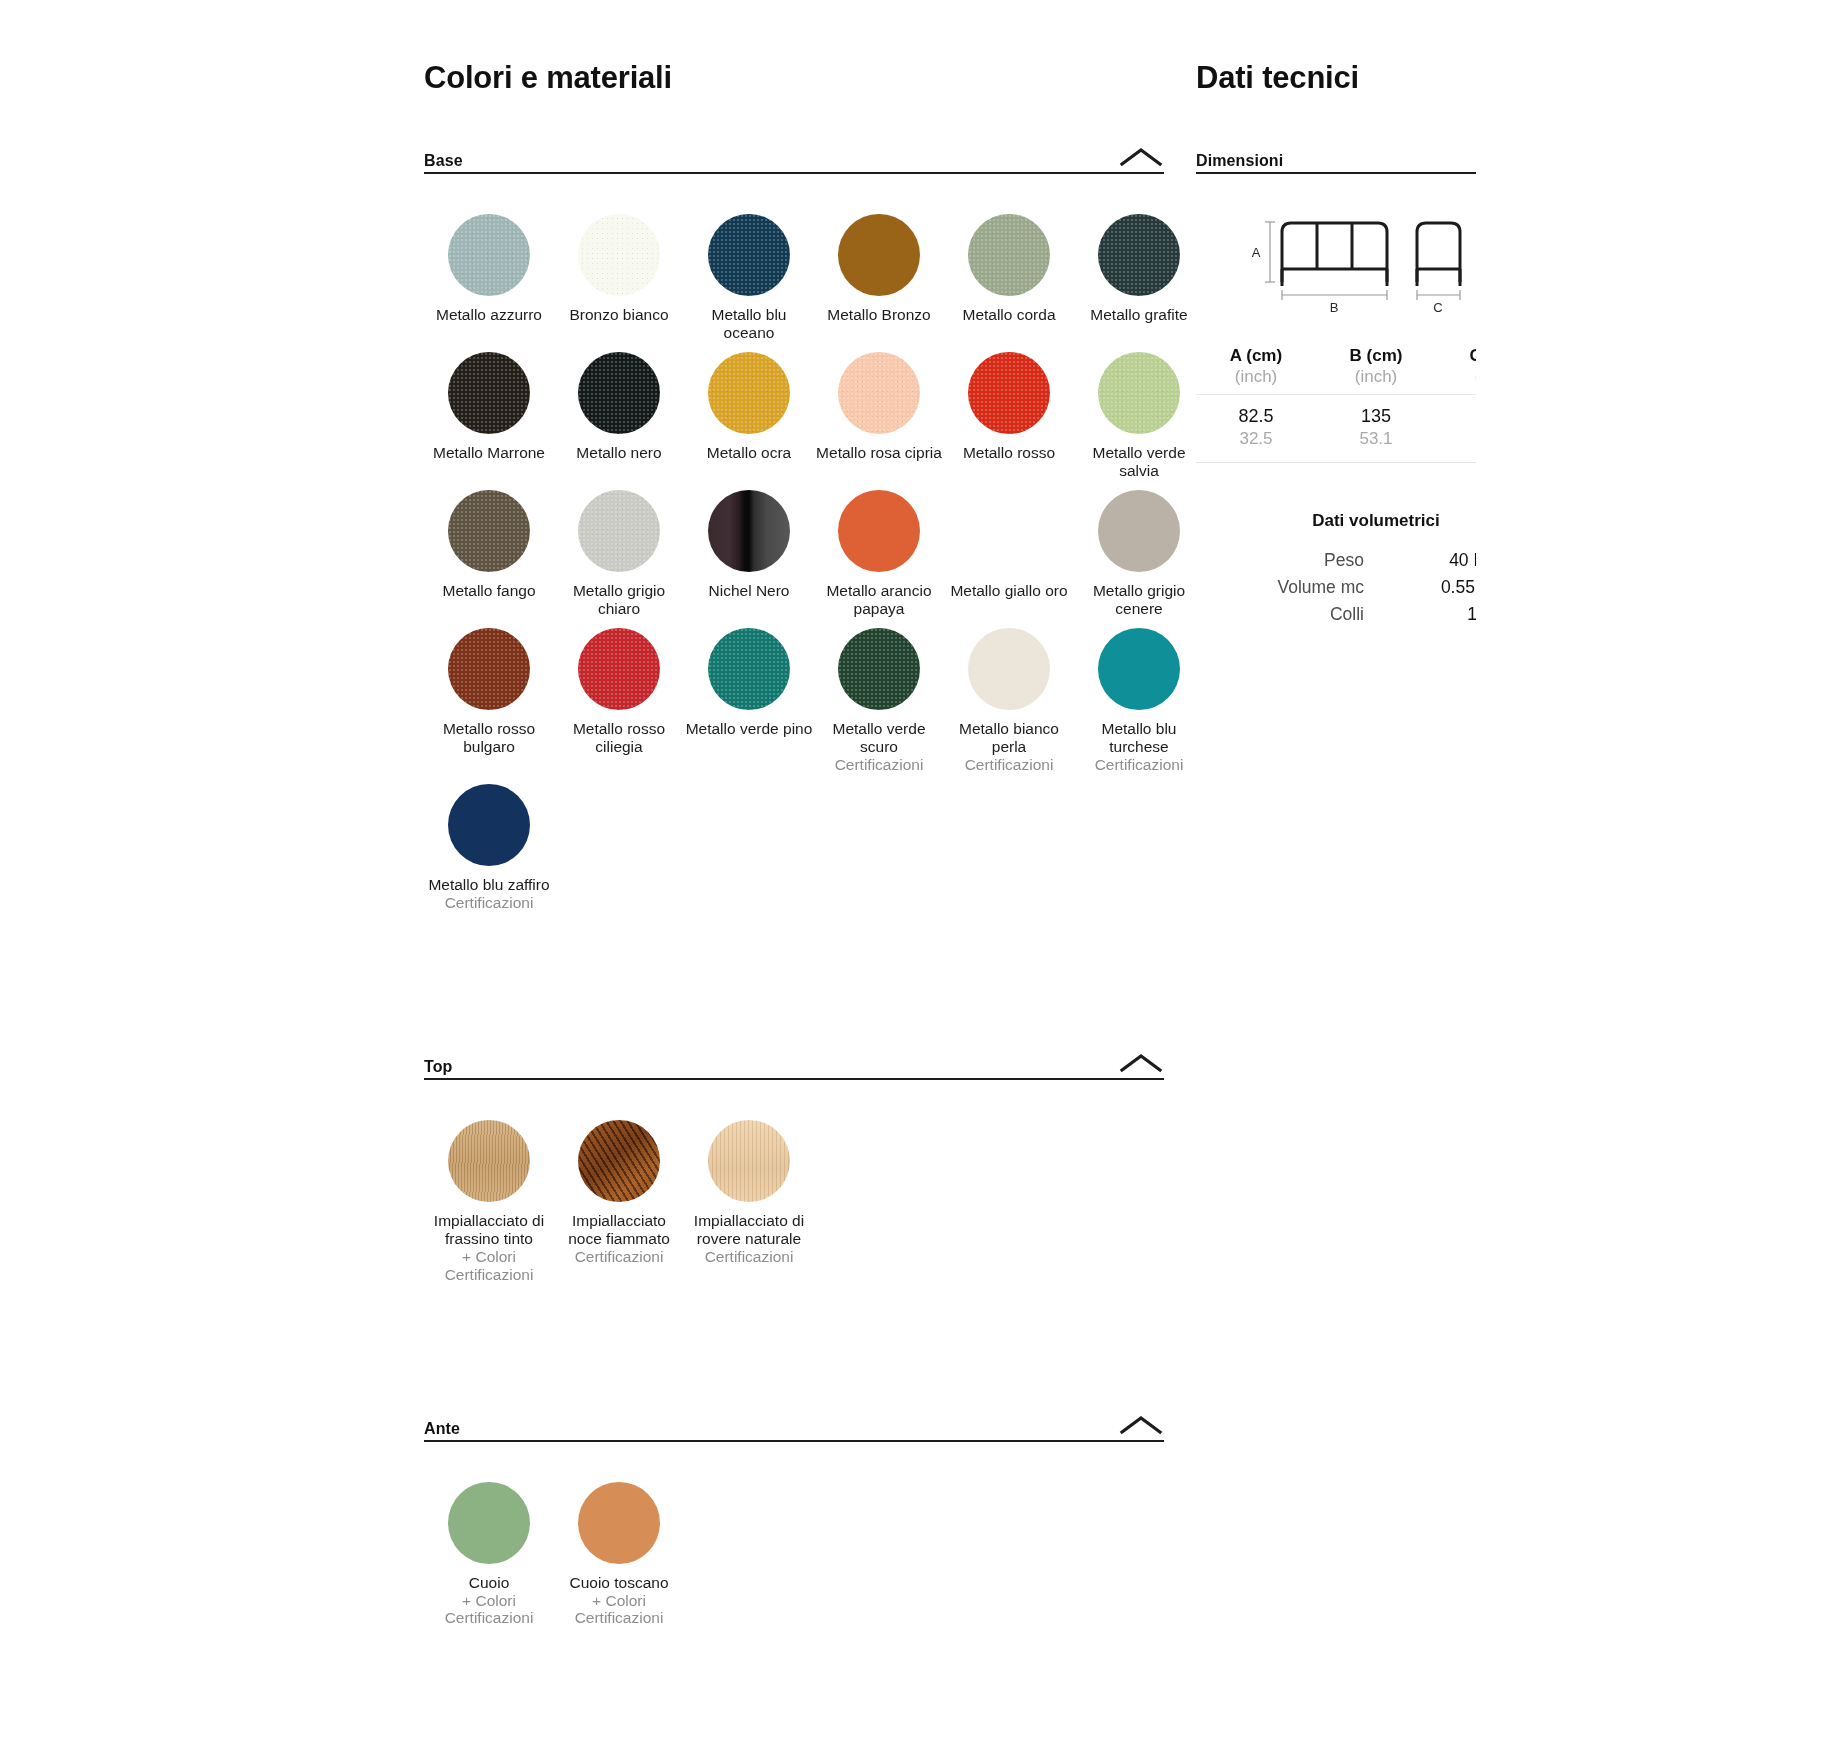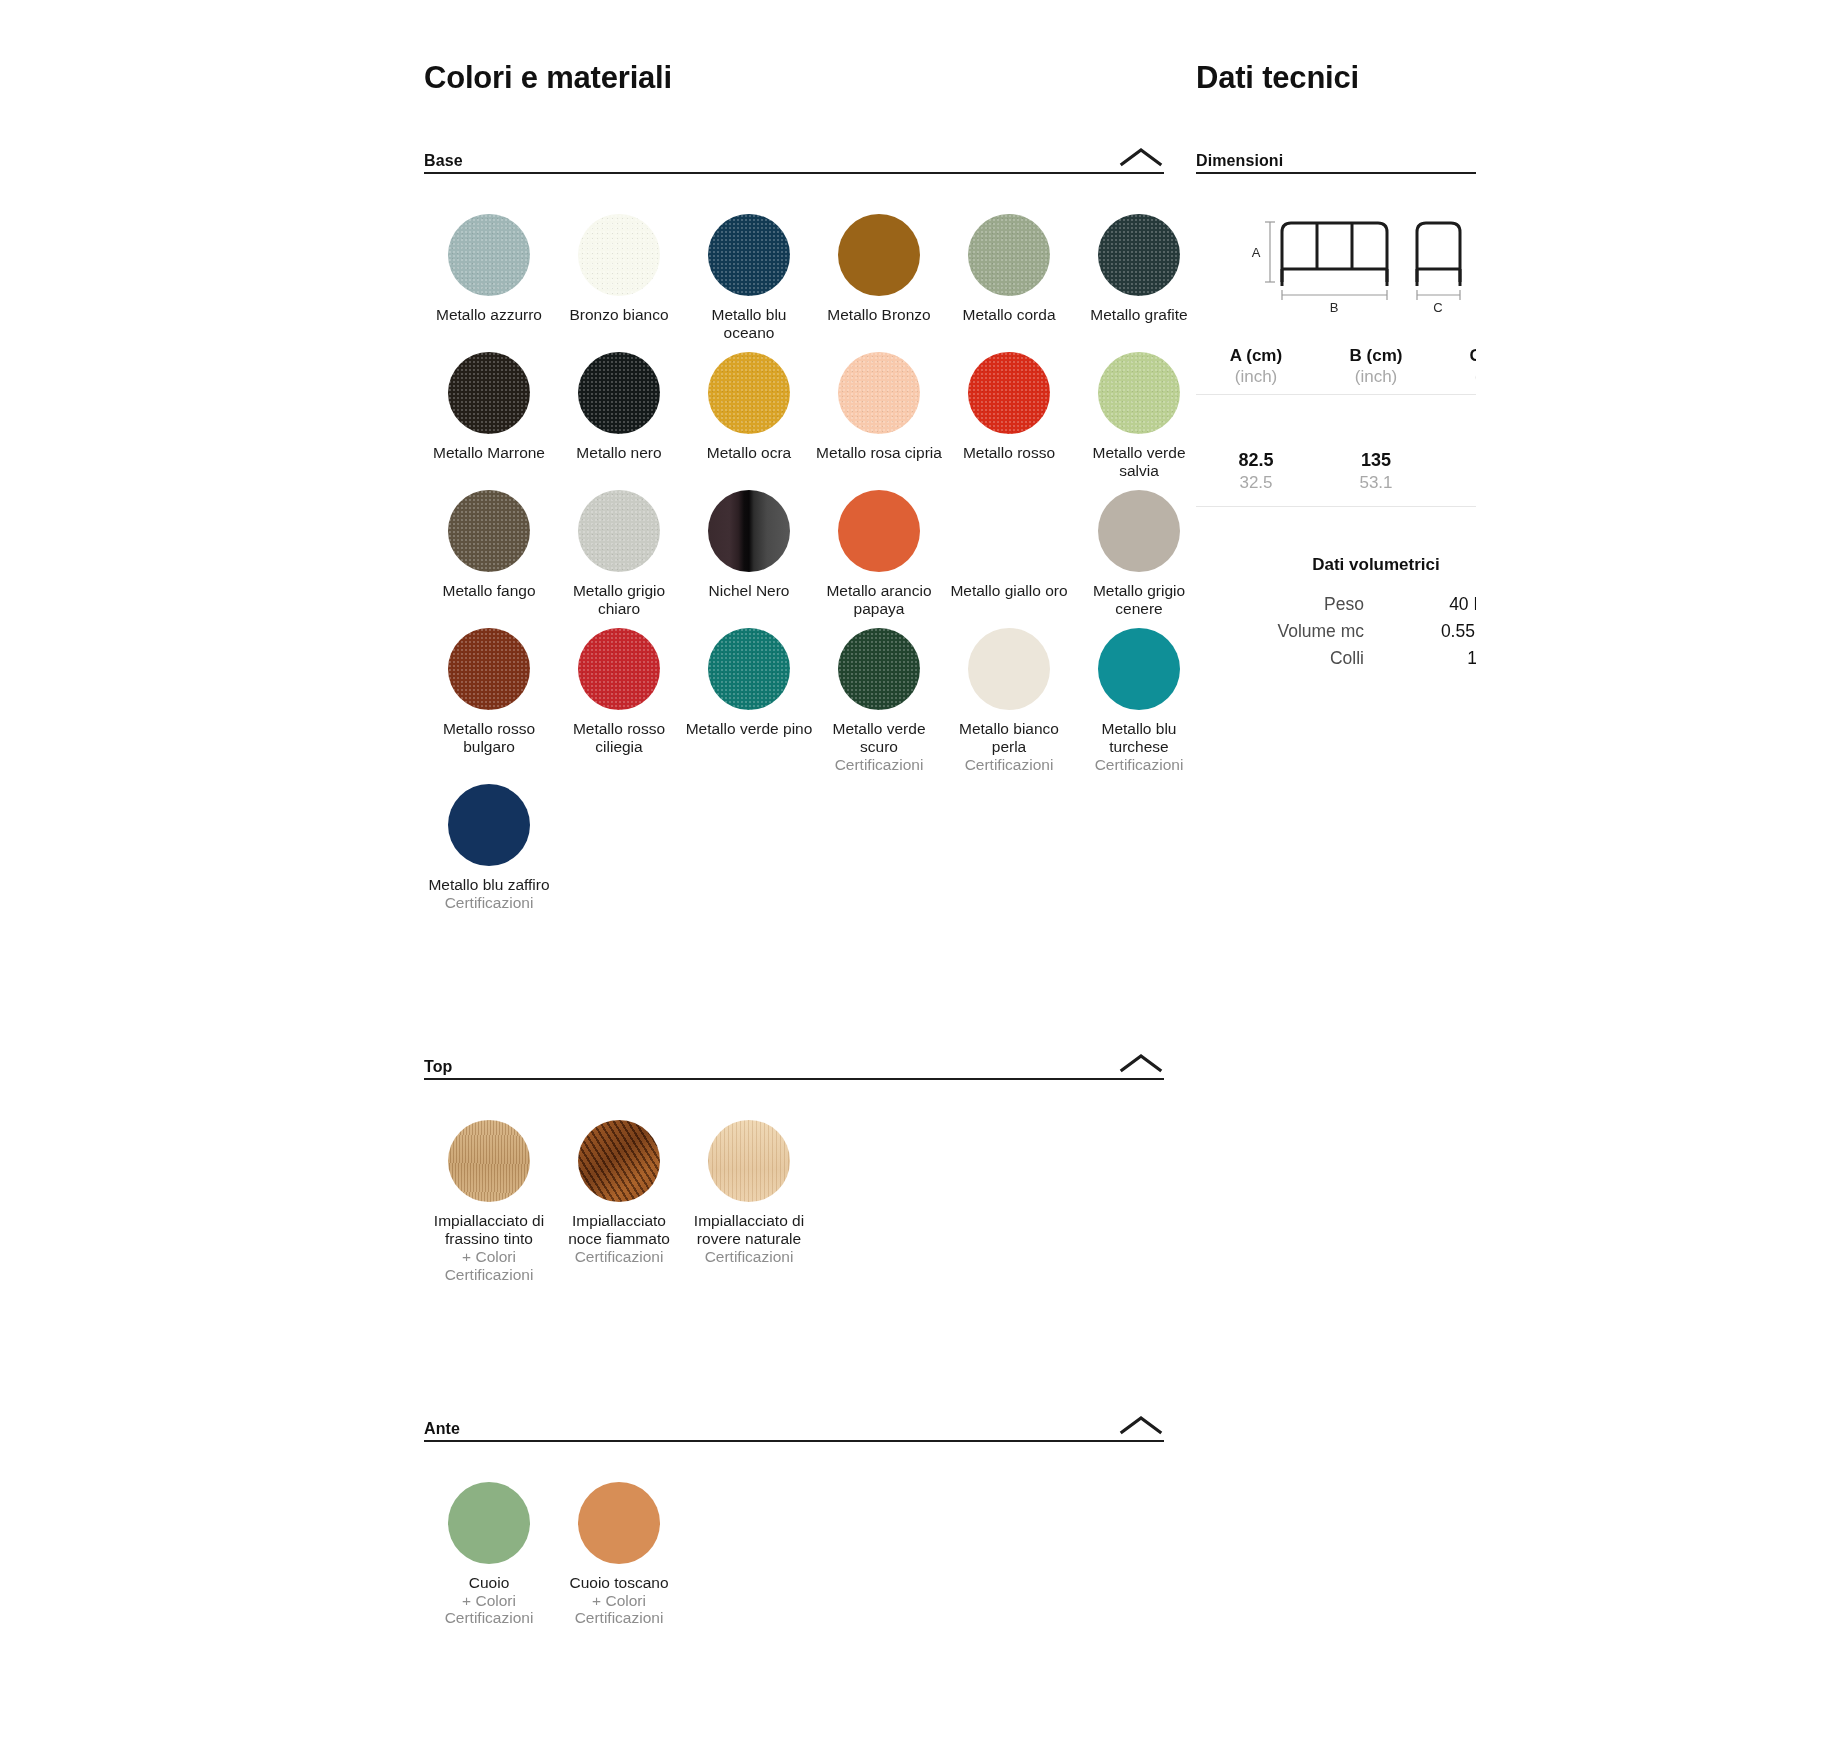--- a/index.html
+++ b/index.html
@@ -127,21 +127,21 @@
   .dim-wrap { margin-top: 36px; display: flex; justify-content: center; }
 
   
   .dim-table { width: 100%; margin-top: 30px; }
   .dim-row { display: grid; grid-template-columns: repeat(3, 1fr); }
   .dim-row.head { border-bottom: 1px solid #e6e6e6; padding-bottom: 6px; }
   .dim-row.vals { border-bottom: 1px solid #e6e6e6; padding: 10px 0 12px; }
   .dim-cellgroup { text-align: center; }
   .dim-cm  { font-size: 17px; font-weight: bold; color: #111111; line-height: 1.25; }
   .dim-in  { font-size: 17px; color: #a8a8a8; line-height: 1.25; }
-  .dim-val { font-size: 18px; font-weight: bold; color: #111111; line-height: 1.3; margin-top: 44px; }
+  .dim-val { font-size: 18px; font-weight: normal; color: #111111; line-height: 1.3; }
   .dim-valin { font-size: 17px; color: #a8a8a8; line-height: 1.3; }
 
   
   .vol-title {
     text-align: center;
     font-size: 17px;
     font-weight: bold;
     color: #111111;
     margin-top: 48px;
     margin-bottom: 16px;

